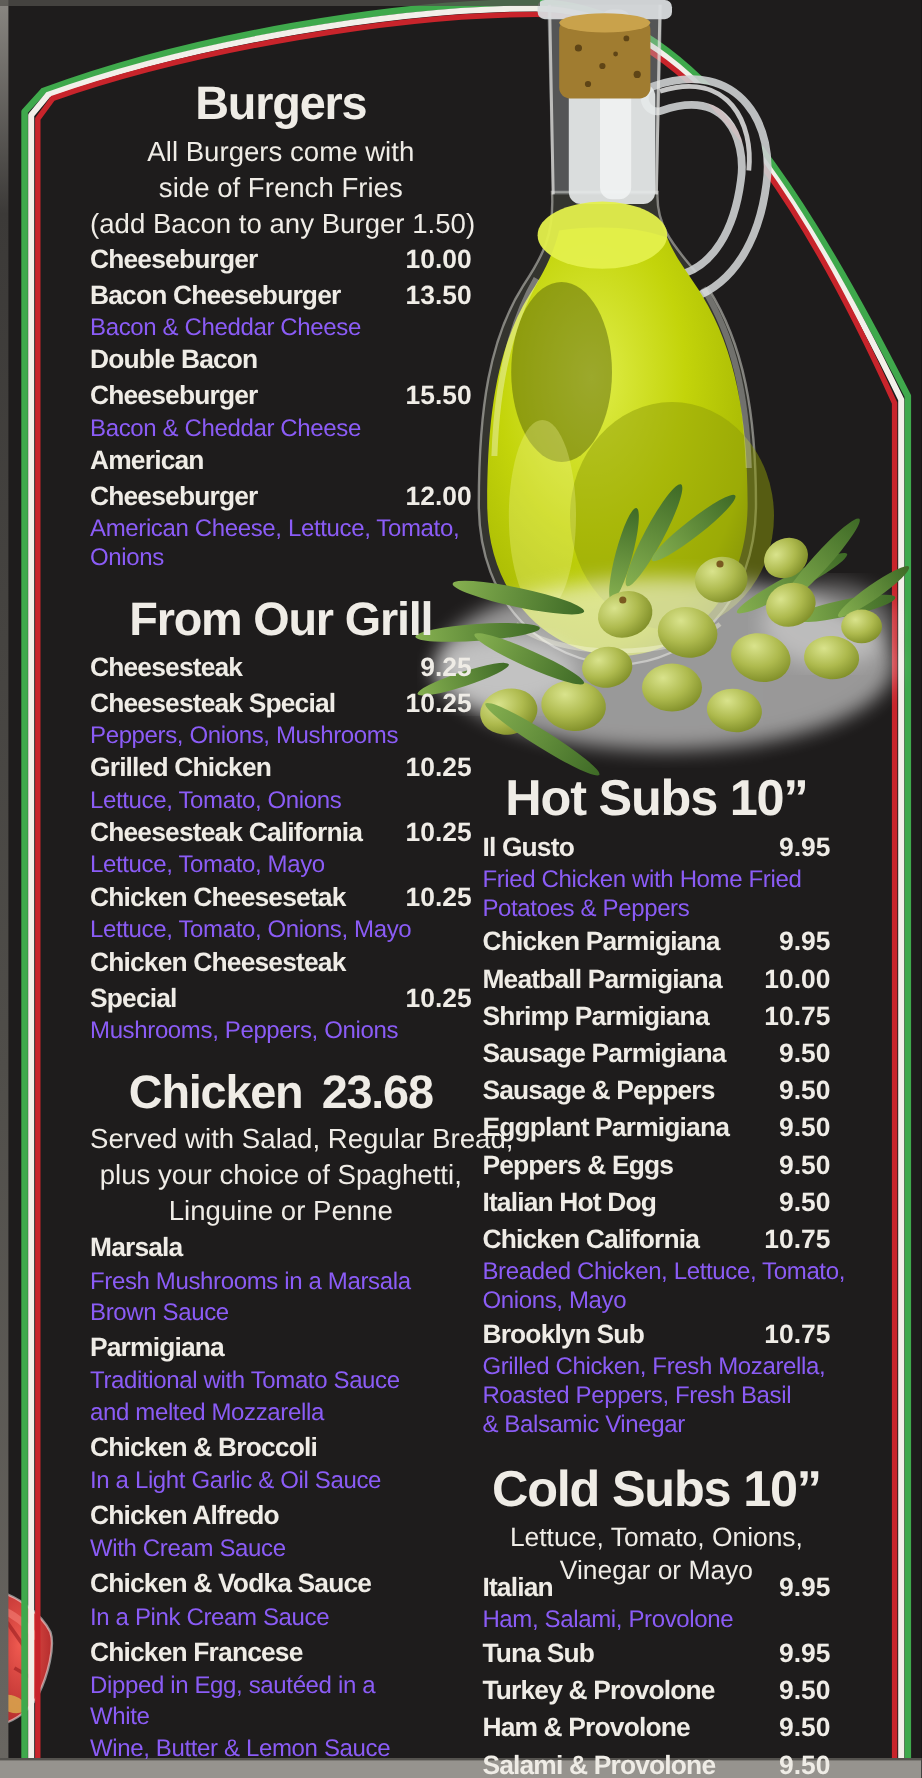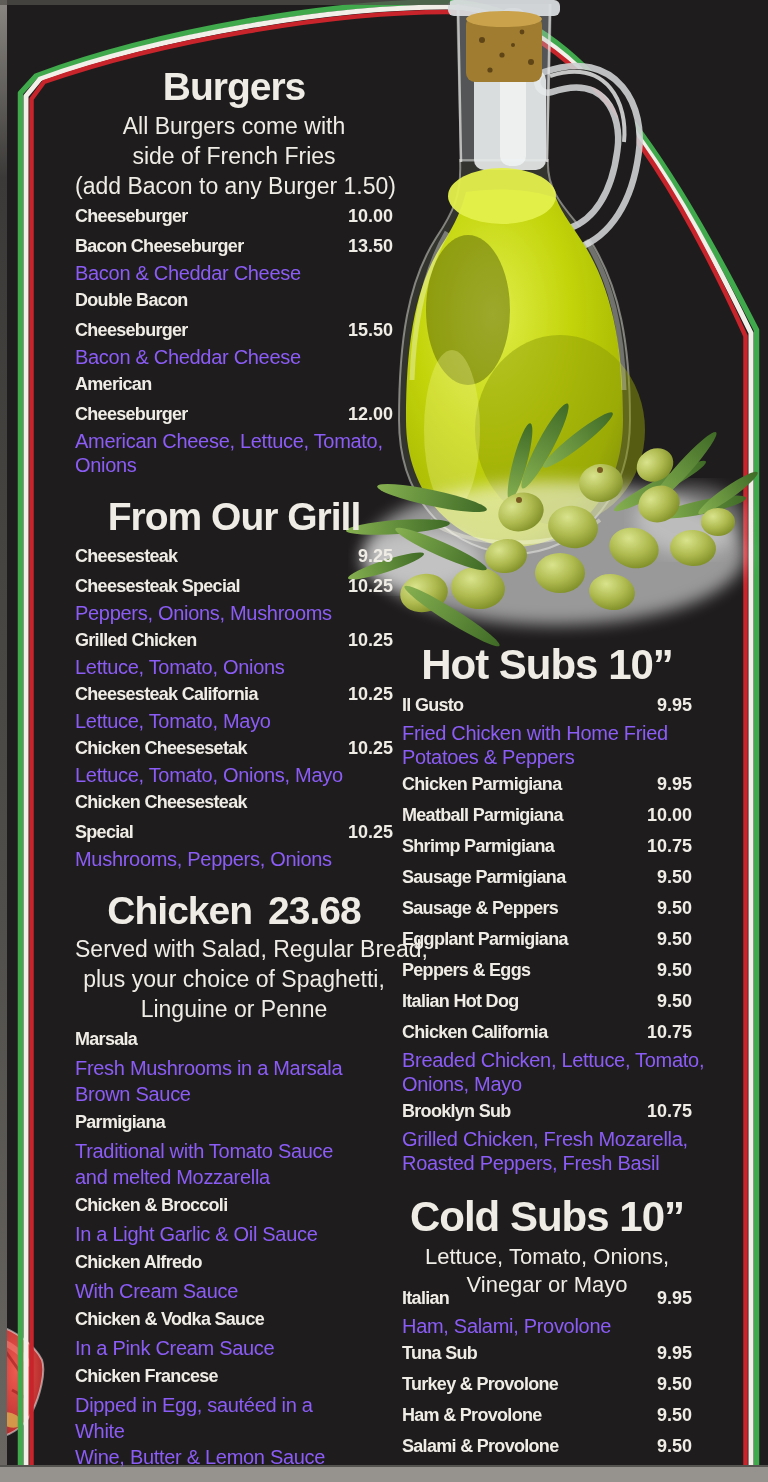--- a/index.html
+++ b/index.html
@@ -24,21 +24,21 @@
   .menu-section:first-child{margin-top:0;}
   .section-title{font-weight:bold;text-align:center;letter-spacing:-1px;line-height:1.2;white-space:nowrap;}
   .col-left .section-title{font-size:39px;}
   .col-right .section-title{font-size:42px;}
   .title-price{margin-left:16px;}
   .section-note{font-size:23px;line-height:30px;text-align:center;white-space:nowrap;}
   .col-right .section-note{font-size:22px;line-height:28px;}
   .col-right .menu-section + .menu-section .section-items{margin-top:-16px;}
 
   .name-row{display:flex;justify-content:space-between;align-items:baseline;
-    font-weight:bold;font-size:18px;line-height:30px;letter-spacing:-0.7px;white-space:nowrap;}
+    font-weight:bold;font-size:22px;line-height:30px;letter-spacing:-0.7px;white-space:nowrap;}
   .col-right .name-row{line-height:31px;}
   .item-price{flex:0 0 auto;letter-spacing:0;margin-left:6px;}
   .item-desc{font-size:20px;line-height:24px;letter-spacing:-0.3px;white-space:nowrap;
     font-weight:normal;color:#8b5cf6;}
   
   .col-left .menu-section:nth-child(3) .name-row{line-height:31px;}
   .col-left .menu-section:nth-child(3) .item-desc{line-height:26px;}
 
   .decor-svg{position:absolute;left:0;top:0;pointer-events:none;}
 </style>
@@ -383,20 +383,21 @@
             <div class="item-desc">Breaded Chicken, Lettuce, Tomato,</div>
             <div class="item-desc">Onions, Mayo</div>
           </div>
           <div class="menu-item">
             <div class="name-row">
               <span class="item-name">Brooklyn Sub</span>
               <span class="item-price">10.75</span>
             </div>
             <div class="item-desc">Grilled Chicken, Fresh Mozarella,</div>
             <div class="item-desc">Roasted Peppers, Fresh Basil</div>
+            <div class="item-desc">&amp; Balsamic Vinegar</div>
           </div>
         </div>
       </div>
       <div class="menu-section">
         <div class="section-title"><span>Cold Subs 10”</span></div>
         <div class="section-note">Lettuce, Tomato, Onions,</div>
         <div class="section-note">Vinegar or Mayo</div>
         <div class="section-items">
           <div class="menu-item">
             <div class="name-row">

